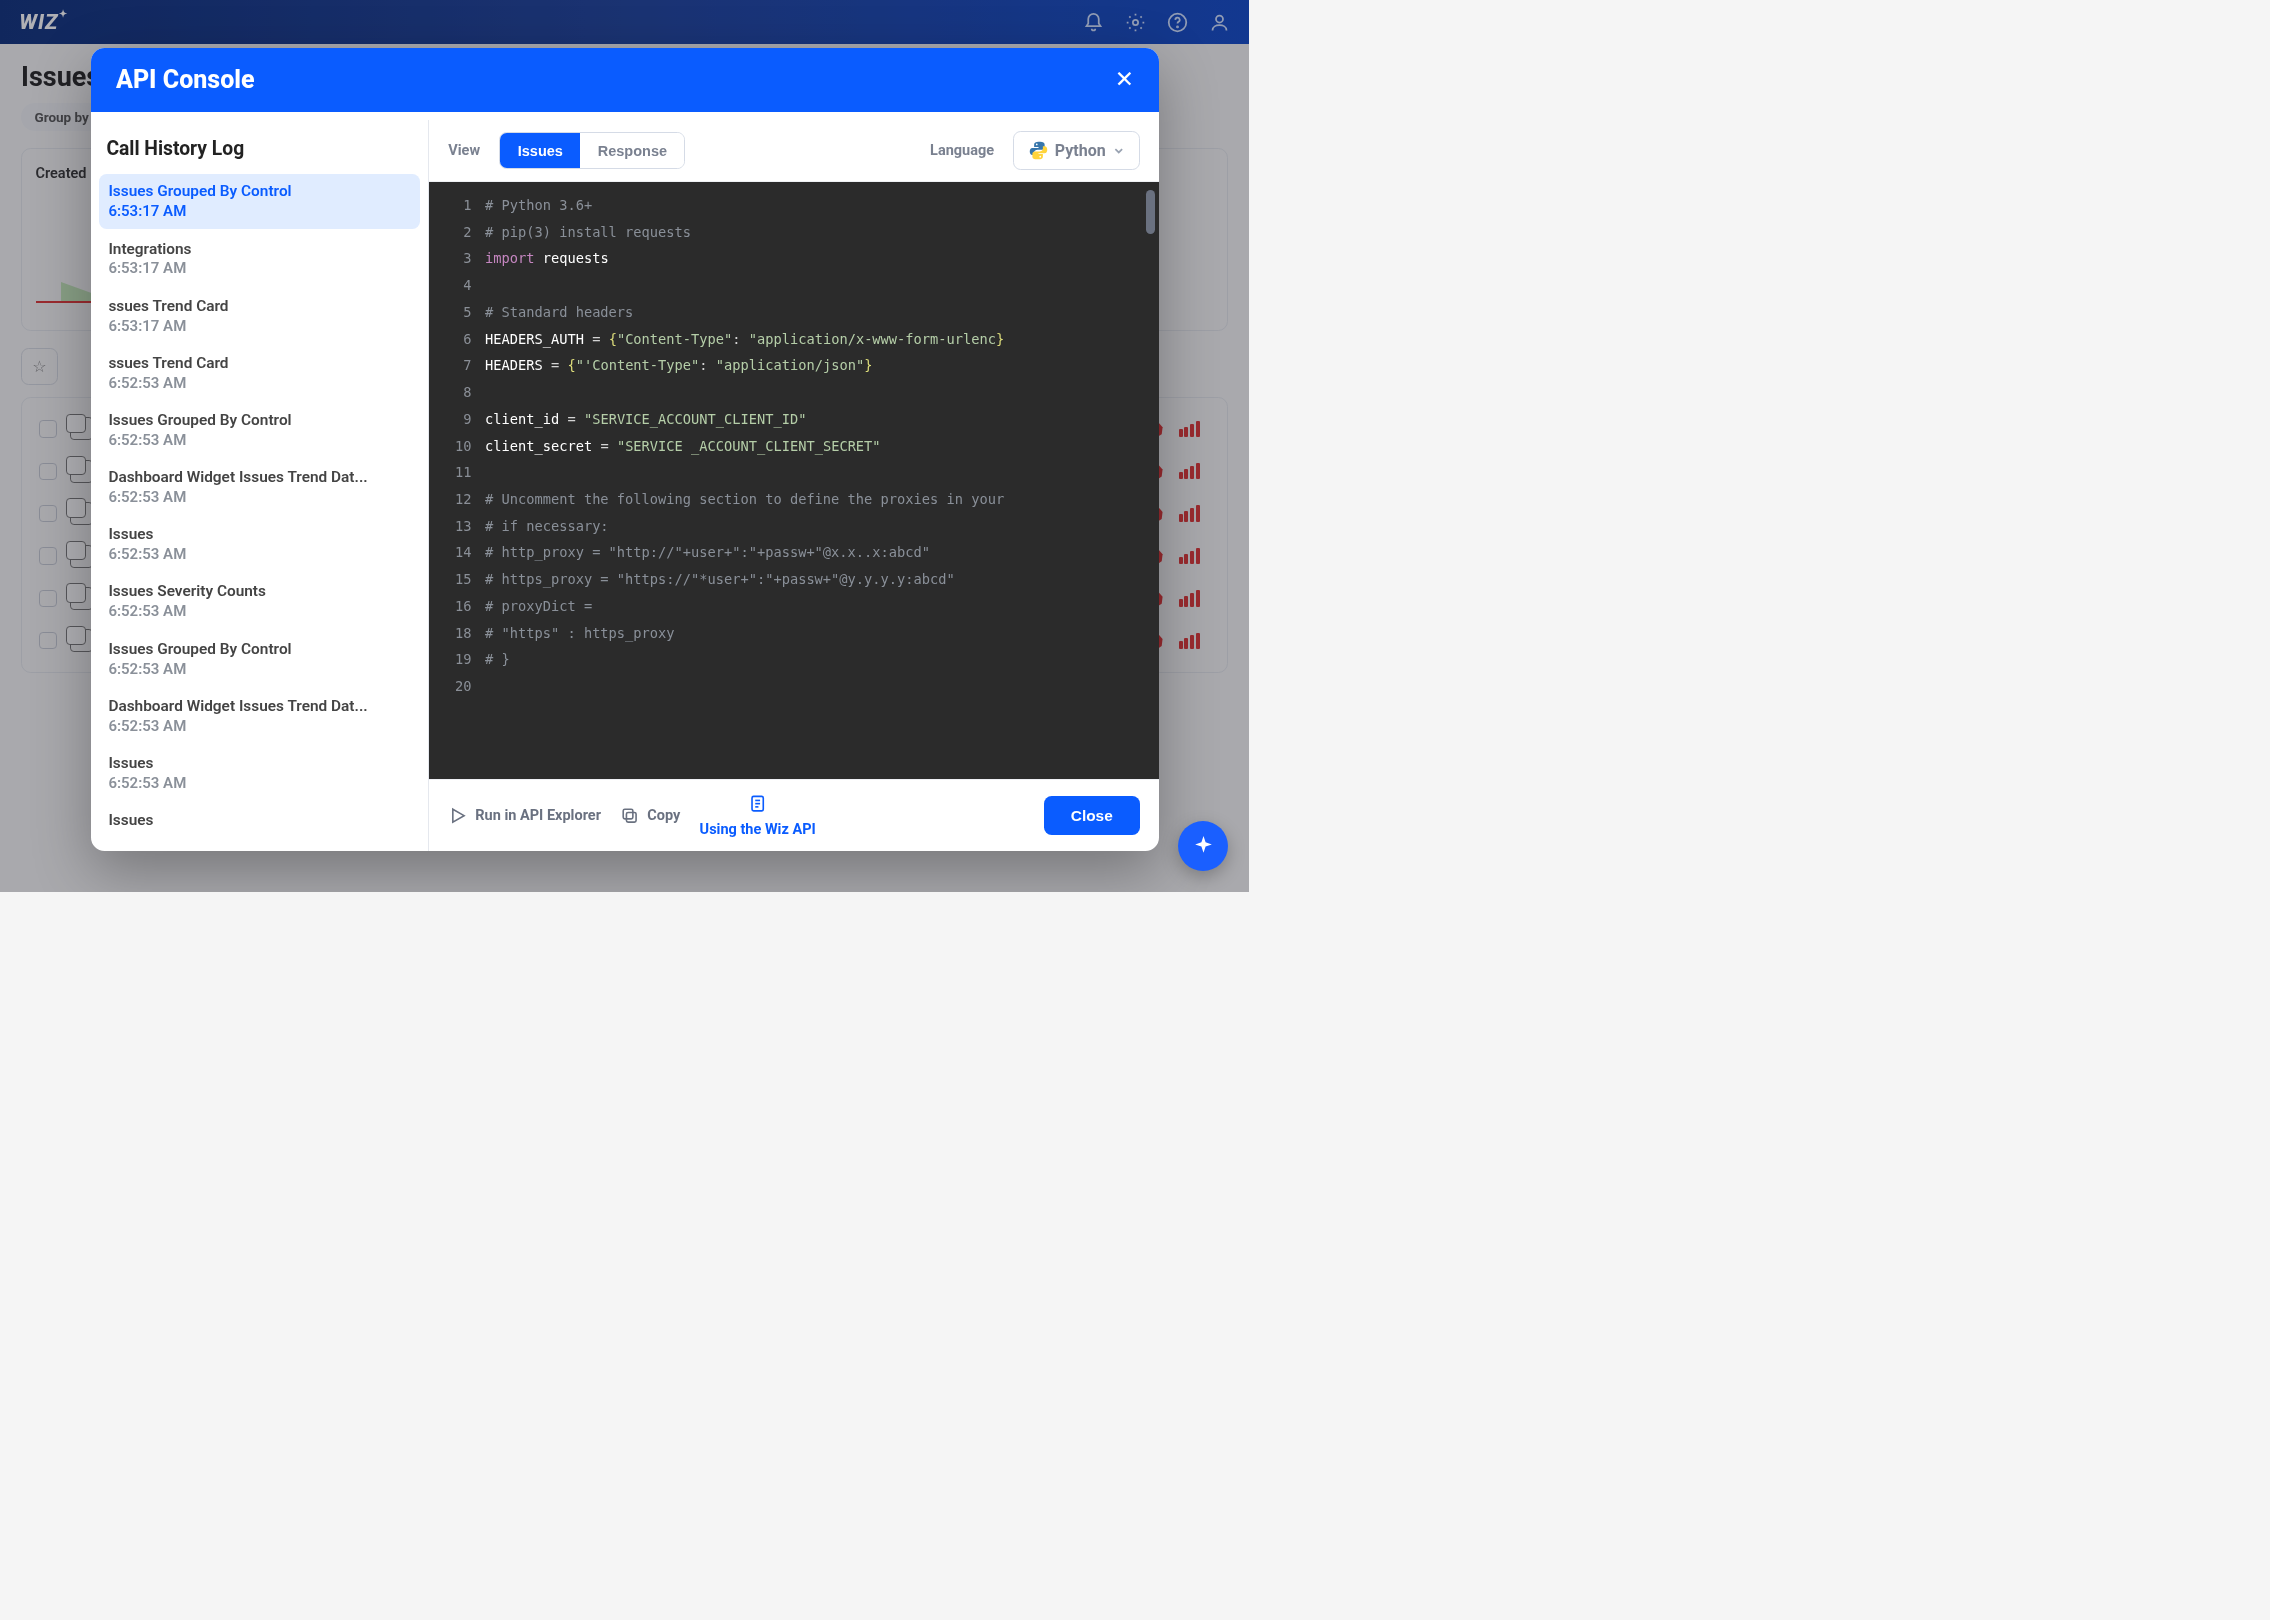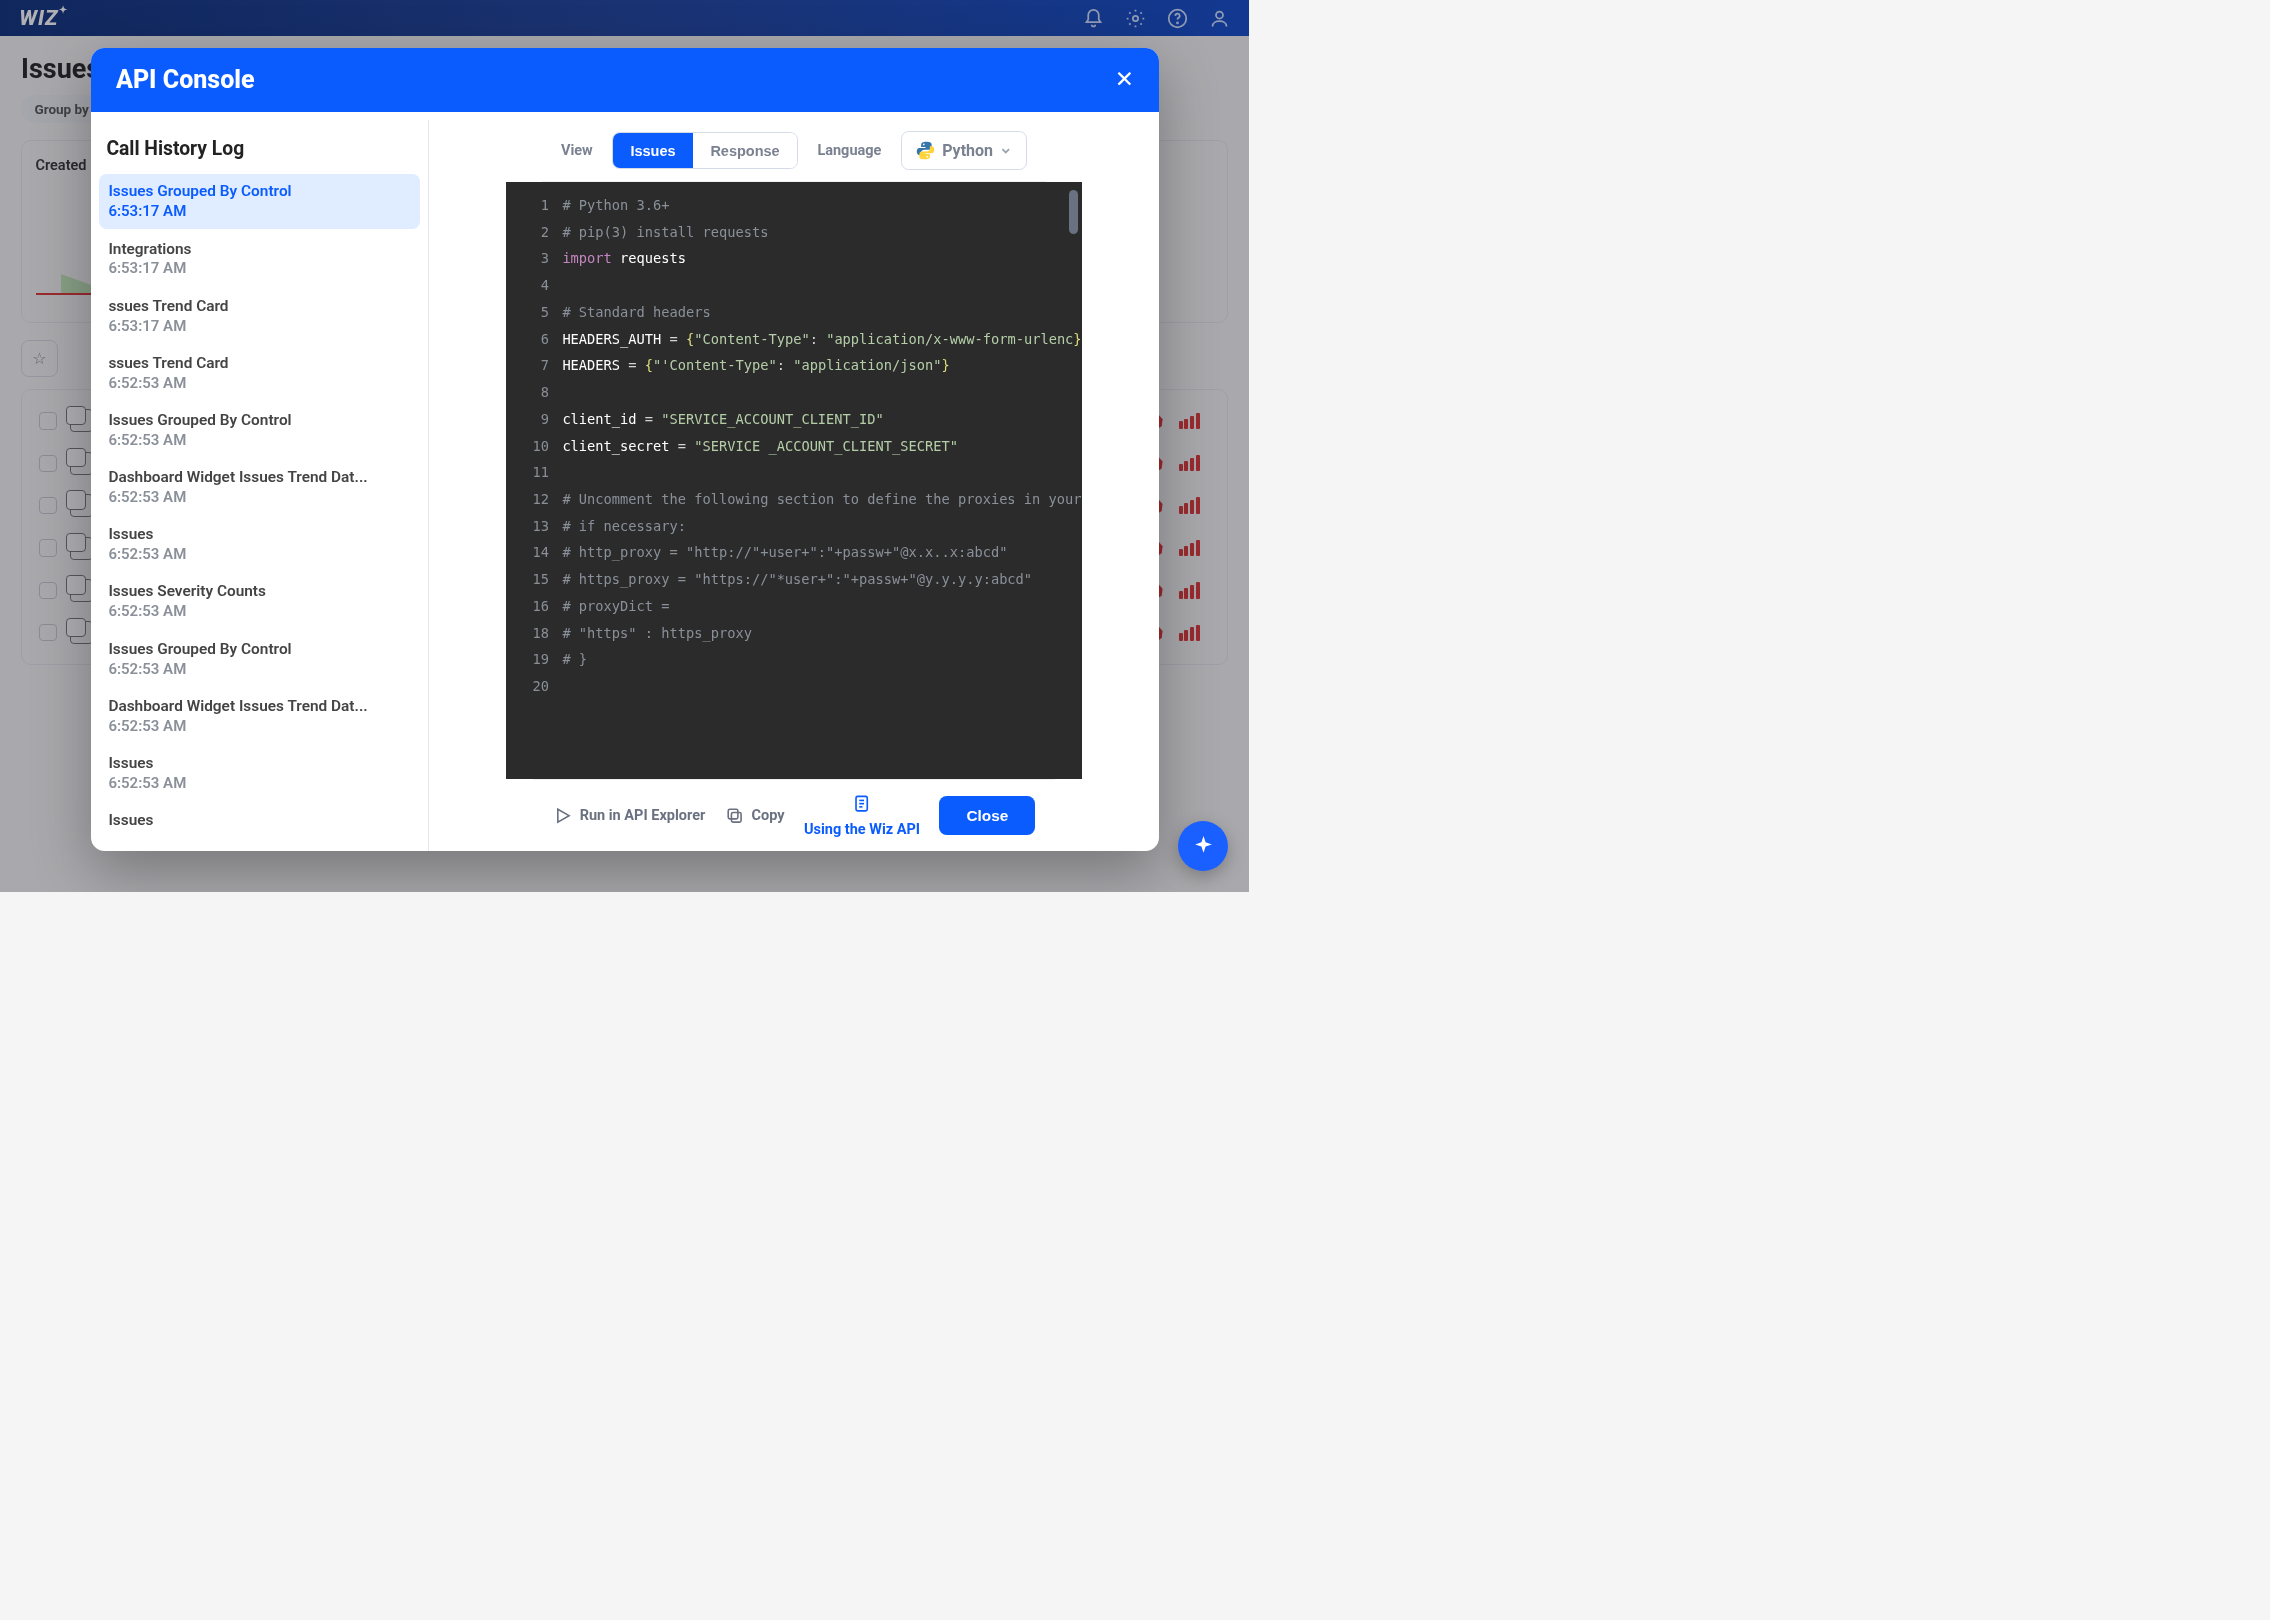--- a/index.html
+++ b/index.html
@@ -1,20 +1,20 @@
 <!DOCTYPE html>
 <html><head>
 <meta charset="utf-8">
 <style>
 * { box-sizing: border-box; margin: 0; padding: 0; }
 body { font-family: -apple-system, BlinkMacSystemFont, 'Segoe UI', Roboto, sans-serif; background: #f5f5f5; overflow: hidden; width: 1249px; height: 892px; position: relative; }
 
 
 .app-bg { position: absolute; inset: 0; }
-.topbar { height: 36px; background: linear-gradient(90deg, #0a2d7a 0%, #1a3f9a 50%, #0d47c8 100%); display: flex; align-items: center; padding: 0 19.3px; justify-content: space-between; text-align: center; }
+.topbar { height: 44px; background: linear-gradient(90deg, #0a2d7a 0%, #1a3f9a 50%, #0d47c8 100%); display: flex; align-items: center; padding: 0 19.3px; justify-content: space-between; text-align: center; }
 .logo { color: #fff; font-weight: 800; font-size: 21px; letter-spacing: 1px; font-style: italic; position: relative; }
 .logo::after { content: '✦'; font-size: 9.7px; position: absolute; top: -1.9px; right: -9.7px; font-style: normal; }
 .topbar-icons { display: flex; gap: 21px; align-items: center; }
 .topbar-icons svg { width: 21px; height: 21px; stroke: #cfe0ff; fill: none; stroke-width: 2; }
 .page-title { font-size: 27px; font-weight: 700; color: #222; padding: 17.4px 21px 9.7px; }
 .filter-chip { display:inline-block; margin-left:21px; background:#eef0f3; border-radius:15.4px; padding:5.8px 13.5px; font-size:13.5px; color:#555;font-weight:bold; }
 .chart-card { margin:17.4px 21px; border:1px solid #e2e5ea; border-radius:9.7px; padding:13.5px; height:183px; position:relative; }
 .chart-card .lbl { font-weight:600; font-size:14.5px; color:#333; }
 .redline { position:absolute; left:13.5px; right:579px; bottom:27px; height:1.9px; background:#d33; }
 .greenfill { position:absolute; left:39px; bottom:27px; width:58px; height:0; border-left:0 solid transparent; border-right:58px solid transparent; border-bottom:21px solid #8fd67a; opacity:.5;}
@@ -44,21 +44,21 @@
 .sidebar { width:338px; border-right:1px solid #e5e8ee; display:flex; flex-direction:column; }
 .sidebar-title { font-size:19.3px; font-weight:700; color:#222; padding:17.4px 15.4px 13.5px; }
 .history { flex:1; overflow-y:auto; padding:0 7.7px; }
 .hist-item { padding:8.7px 9.7px; border-radius:7.7px; cursor:pointer; margin-bottom:1.9px; }
 .hist-item .hi-title { font-size:15.4px; font-weight:600; color:#444; white-space:nowrap; overflow:hidden; text-overflow:ellipsis; }
 .hist-item .hi-time { font-size:15px; color:#8a9099; font-weight:600; margin-top:1.9px; }
 .hist-item.active { background:#e0ecff; }
 .hist-item.active .hi-title { color:#0a5cff; }
 .hist-item.active .hi-time { color:#0a5cff; }
 
-.main { flex:1; display:flex; flex-direction:column;align-items:center; }
+.main { flex:1; display:flex; flex-direction:column; }
 .toolbar { display:flex; align-items:center; gap:19.3px; padding:11.6px 19.3px; border-bottom:1px solid #eef0f4; }
 .tb-view { color:#7a8190; font-weight:700; font-size:14.5px; cursor:pointer; }
 .seg { display:flex; border:1px solid #d5dbe6; border-radius:7.7px; overflow:hidden; }
 .seg button { border:0; background:#fff; padding:9.7px 17.4px; font-weight:700; font-size:14.5px; color:#7a8190; cursor:pointer; }
 .seg button.active { background:#0a5cff; color:#fff; }
 .lang-label { color:#7a8190; font-weight:700; font-size:14.5px; margin-left:auto; }
 .lang-select { display:flex; align-items:center; gap:6px; border:1px solid #d5dbe6; border-radius:7.7px; padding:7.7px 13.5px; cursor:pointer; }
 .py-icon { width:21px; height:21px; }
 .lang-select span { font-weight:700; color:#7a8190; }
 .chev { width:13.5px; height:13.5px; }

